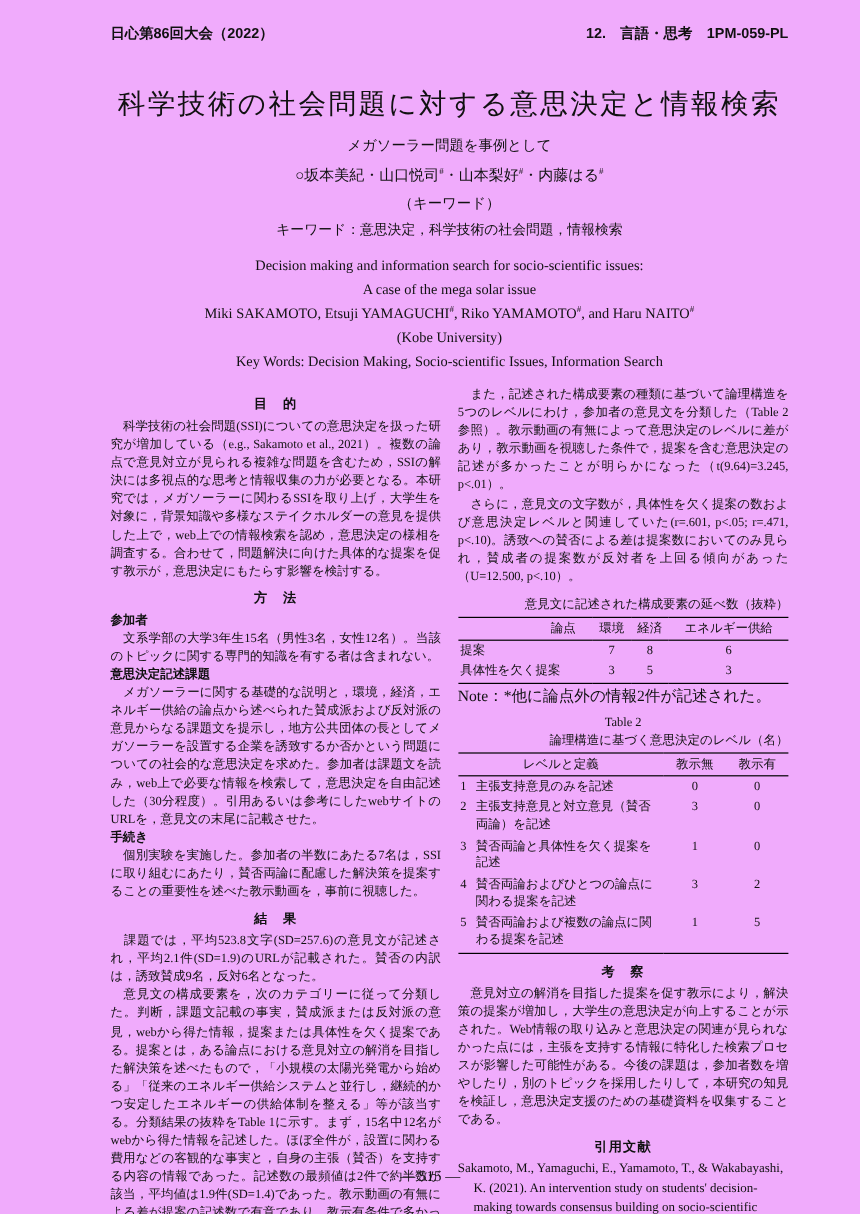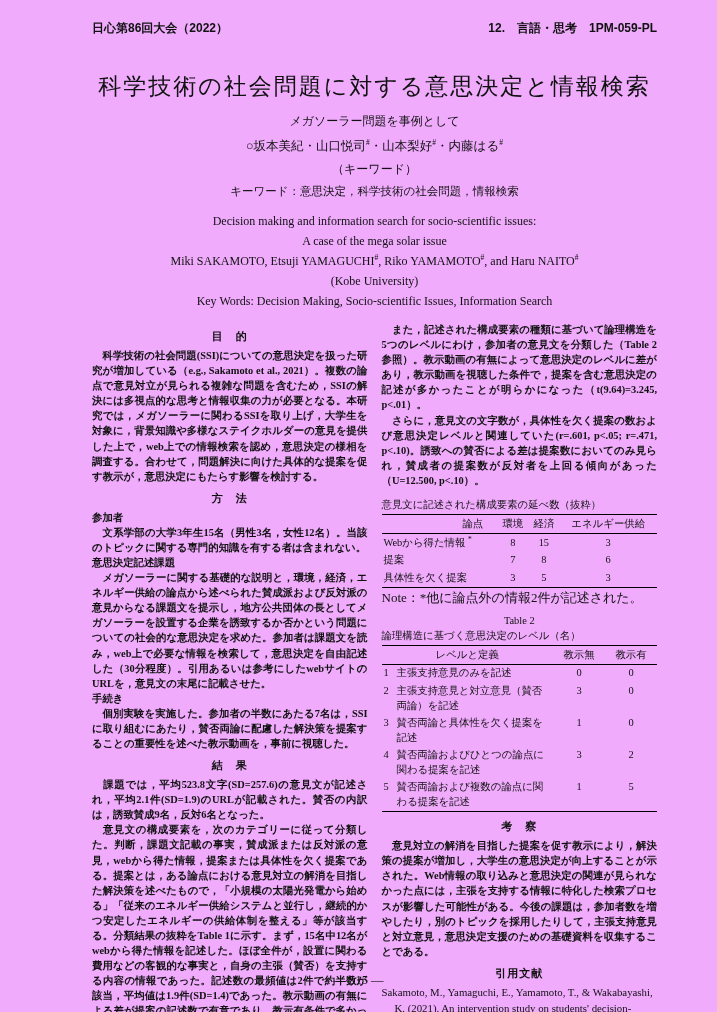--- a/index.html
+++ b/index.html
@@ -28,24 +28,24 @@
   .col { width:290px; text-align:justify; }
   .sec-head {
     font-family:Liberation Mono, monospace;
     font-weight:bold; font-size:11px; text-align:center;
     margin:7px 0 4px 0; letter-spacing:1px;
   }
   .sub-head {
     font-family:"Liberation Sans","DejaVu Sans",sans-serif;
     font-weight:bold; font-size:10.4px; line-height:15px; text-align:left;
   }
-  .body-p { font-size:10.4px; line-height:15.1px;font-weight:bold; }
+  .body-p { font-size:10.4px; line-height:15.1px; }
   .table-block { margin-top:9px; }
   .t-label { text-align:center; font-size:10.4px; line-height:14px; }
-  .t-title { text-align:left; font-size:10.4px; line-height:15px; }
+  .t-title { text-align:right; font-size:10.4px; line-height:15px; }
   table { border-collapse:collapse; width:100%; margin-top:2px;
           font-size:10.4px; }
   .rule-table { border-top:1.4px solid #000; border-bottom:1.4px solid #000; }
   .rule-table thead th { border-bottom:0.9px solid #000; font-weight:normal;
                          padding:2px 2px; }
   .rule-table td { padding:1.5px 2px; vertical-align:top; line-height:14.6px; }
   .cell-left { text-align:left; }
   .cell-right { text-align:right; padding-right:14px !important; }
   .cell-center { text-align:center; }
   .num-col { width:13px; }
@@ -112,26 +112,20 @@
           <thead>
             <tr>
               <th class="cell-right">論点</th>
               <th class="cell-center">環境</th>
               <th class="cell-center">経済</th>
               <th class="cell-center">エネルギー供給</th>
             </tr>
           </thead>
           <tbody>
             <tr>
-              <td class="cell-left"><span>Webから得た情報 </span><sup>*</sup></td>
-              <td class="cell-center">8</td>
-              <td class="cell-center">15</td>
-              <td class="cell-center">3</td>
-            </tr>
-            <tr>
               <td class="cell-left">提案</td>
               <td class="cell-center">7</td>
               <td class="cell-center">8</td>
               <td class="cell-center">6</td>
             </tr>
             <tr>
               <td class="cell-left">具体性を欠く提案</td>
               <td class="cell-center">3</td>
               <td class="cell-center">5</td>
               <td class="cell-center">3</td>
@@ -181,21 +175,21 @@
               <td class="num-col">5</td>
               <td class="cell-left">賛否両論および複数の論点に関わる提案を記述</td>
               <td class="cell-center">1</td>
               <td class="cell-center">5</td>
             </tr>
           </tbody>
         </table>
       </div>
 
       <div class="sec-head">考　察</div>
-      <p class="body-p">　意見対立の解消を目指した提案を促す教示により，解決策の提案が増加し，大学生の意思決定が向上することが示された。Web情報の取り込みと意思決定の関連が見られなかった点には，主張を支持する情報に特化した検索プロセスが影響した可能性がある。今後の課題は，参加者数を増やしたり，別のトピックを採用したりして，主張支持意見と対立意見，意思決定支援のための基礎資料を収集することである。</p>
+      <p class="body-p">　意見対立の解消を目指した提案を促す教示により，解決策の提案が増加し，大学生の意思決定が向上することが示された。Web情報の取り込みと意思決定の関連が見られなかった点には，主張を支持する情報に特化した検索プロセスが影響した可能性がある。今後の課題は，参加者数を増やしたり，別のトピックを採用したりして，本研究の知見を検証し，意思決定支援のための基礎資料を収集することである。</p>
 
       <div class="sec-head">引用文献</div>
       <div class="ref-entry"><span>Sakamoto, M., Yamaguchi, E., Yamamoto, T., &amp; Wakabayashi, K. (2021). An intervention study on students' decision-making towards consensus building on socio-scientific issues. </span><span class="ref-italic">International Journal of Science Education, 43 (12),</span><span> 1965-1983.</span></div>
 
     </div>
   </div>
 
   <div class="pagenum">― 515 ―</div>
 </div>
 

